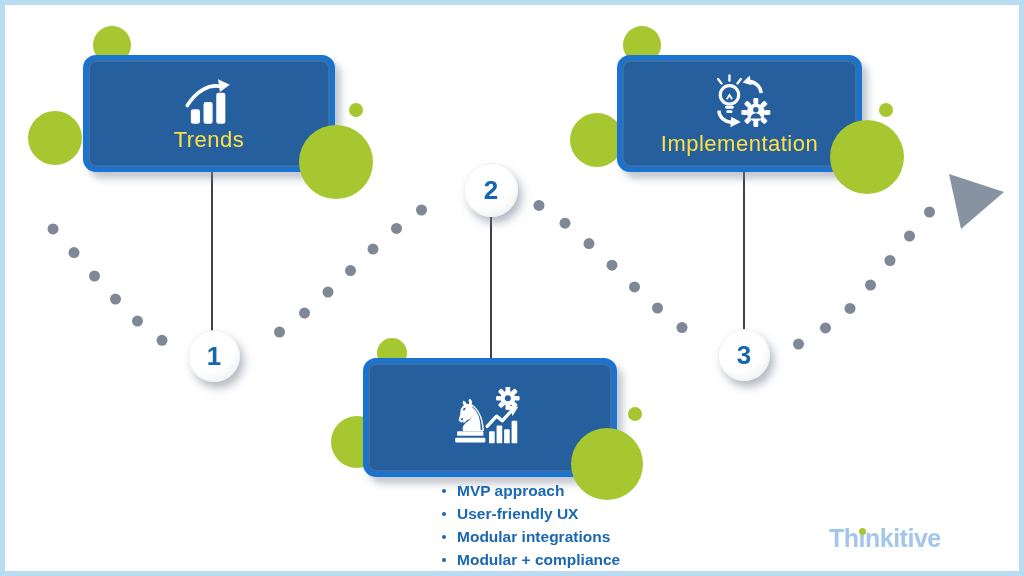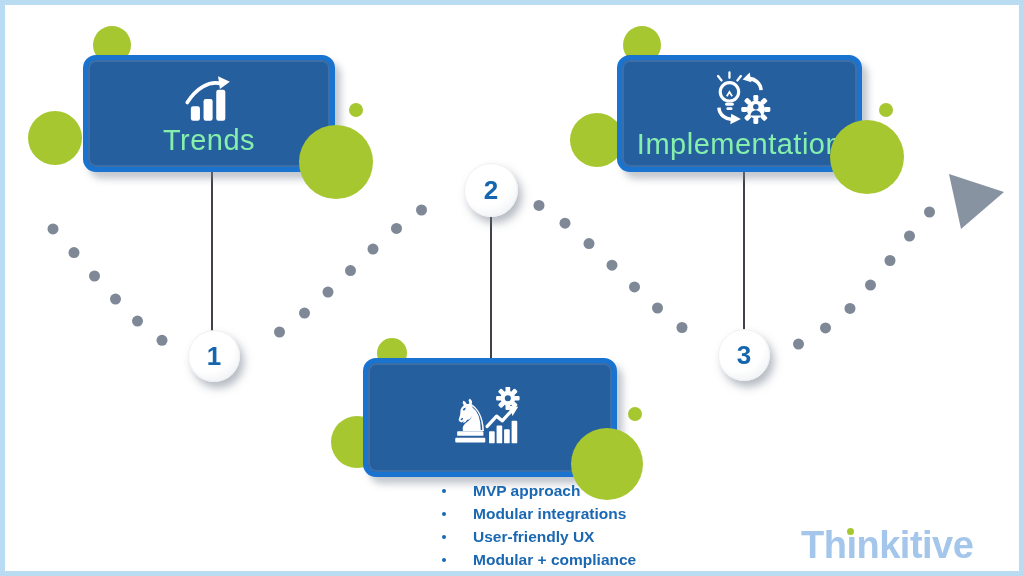--- a/index.html
+++ b/index.html
@@ -15,39 +15,39 @@
   
   .gc{position:absolute;border-radius:50%;background:var(--green);z-index:2;}
   .gc.front{z-index:4;}
   
   .step-box{
     position:absolute;box-sizing:border-box;z-index:3;
     background:var(--box-fill);border:5px solid var(--box-border);border-radius:13px;
     box-shadow:6px 7px 7px rgba(125,135,148,.45), inset 0 0 0 2px rgba(255,255,255,.10);
     display:flex;flex-direction:column;align-items:center;justify-content:center;gap:3px;
   }
-  .box-label{color:#86efac;font-size:29px;font-weight:500;letter-spacing:.5px;line-height:1;}
+  .box-label{color:#fde047;font-size:22px;font-weight:500;letter-spacing:.5px;line-height:1;}
   .icon{display:block;}
   
   .num-circle{
     position:absolute;z-index:5;border-radius:50%;
     background:radial-gradient(circle at 38% 30%, #ffffff 55%, #e7eaee 100%);
     border:1px solid #eef0f3;box-sizing:border-box;
     box-shadow:4px 6px 9px rgba(110,120,135,.5);
     display:flex;align-items:center;justify-content:center;
     color:var(--number-blue);font-weight:bold;font-size:26px;
   }
   
   .bullets{position:absolute;left:437px;top:478px;z-index:3;list-style:none;margin:0;padding:0;}
-  .bullets li{display:flex;align-items:center;gap:27px;margin-bottom:7px;
+  .bullets li{display:flex;align-items:center;gap:11px;margin-bottom:7px;
     color:var(--bullet-blue);font-size:15.5px;font-weight:600;line-height:16px;}
   .bullet-dot{width:4px;height:4px;border-radius:50%;background:var(--bullet-blue);flex:0 0 auto;}
   
-  .logo{position:absolute;left:796px;top:520px;z-index:3;
-    color:var(--logo-blue);font-size:38px;font-weight:bold;letter-spacing:-.5px;line-height:1.1;}
+  .logo{position:absolute;left:824px;top:520px;z-index:3;
+    color:var(--logo-blue);font-size:25px;font-weight:bold;letter-spacing:-.5px;line-height:1.1;}
   .i-wrap{position:relative;display:inline-block;}
   .i-dot{position:absolute;width:7px;height:7px;border-radius:50%;background:var(--green);left:0.5px;top:2.5px;}
 </style>
 </head>
 <body>
 
 <div id="stage">
 
   <svg id="wave-svg" width="1024" height="576" viewBox="0 0 1024 576">
     <polygon points="944,169 999,187 956,224" fill="var(--arrow-gray)"></polygon>
@@ -176,25 +176,25 @@
     <span>3</span>
   </div>
 
   <ul class="bullets">
     <li>
         <span class="bullet-dot"></span>
         <span>MVP approach</span>
       </li>
     <li>
         <span class="bullet-dot"></span>
+        <span>User-friendly UX</span>
+      </li>
+    <li>
+        <span class="bullet-dot"></span>
         <span>Modular integrations</span>
-      </li>
-    <li>
-        <span class="bullet-dot"></span>
-        <span>User-friendly UX</span>
       </li>
     <li>
         <span class="bullet-dot"></span>
         <span>Modular + compliance</span>
       </li>
   </ul>
 
   <div class="logo">
     <span>Th</span><span class="i-wrap"><span>ı</span><span class="i-dot"></span></span><span>nkitive</span>
   </div>

